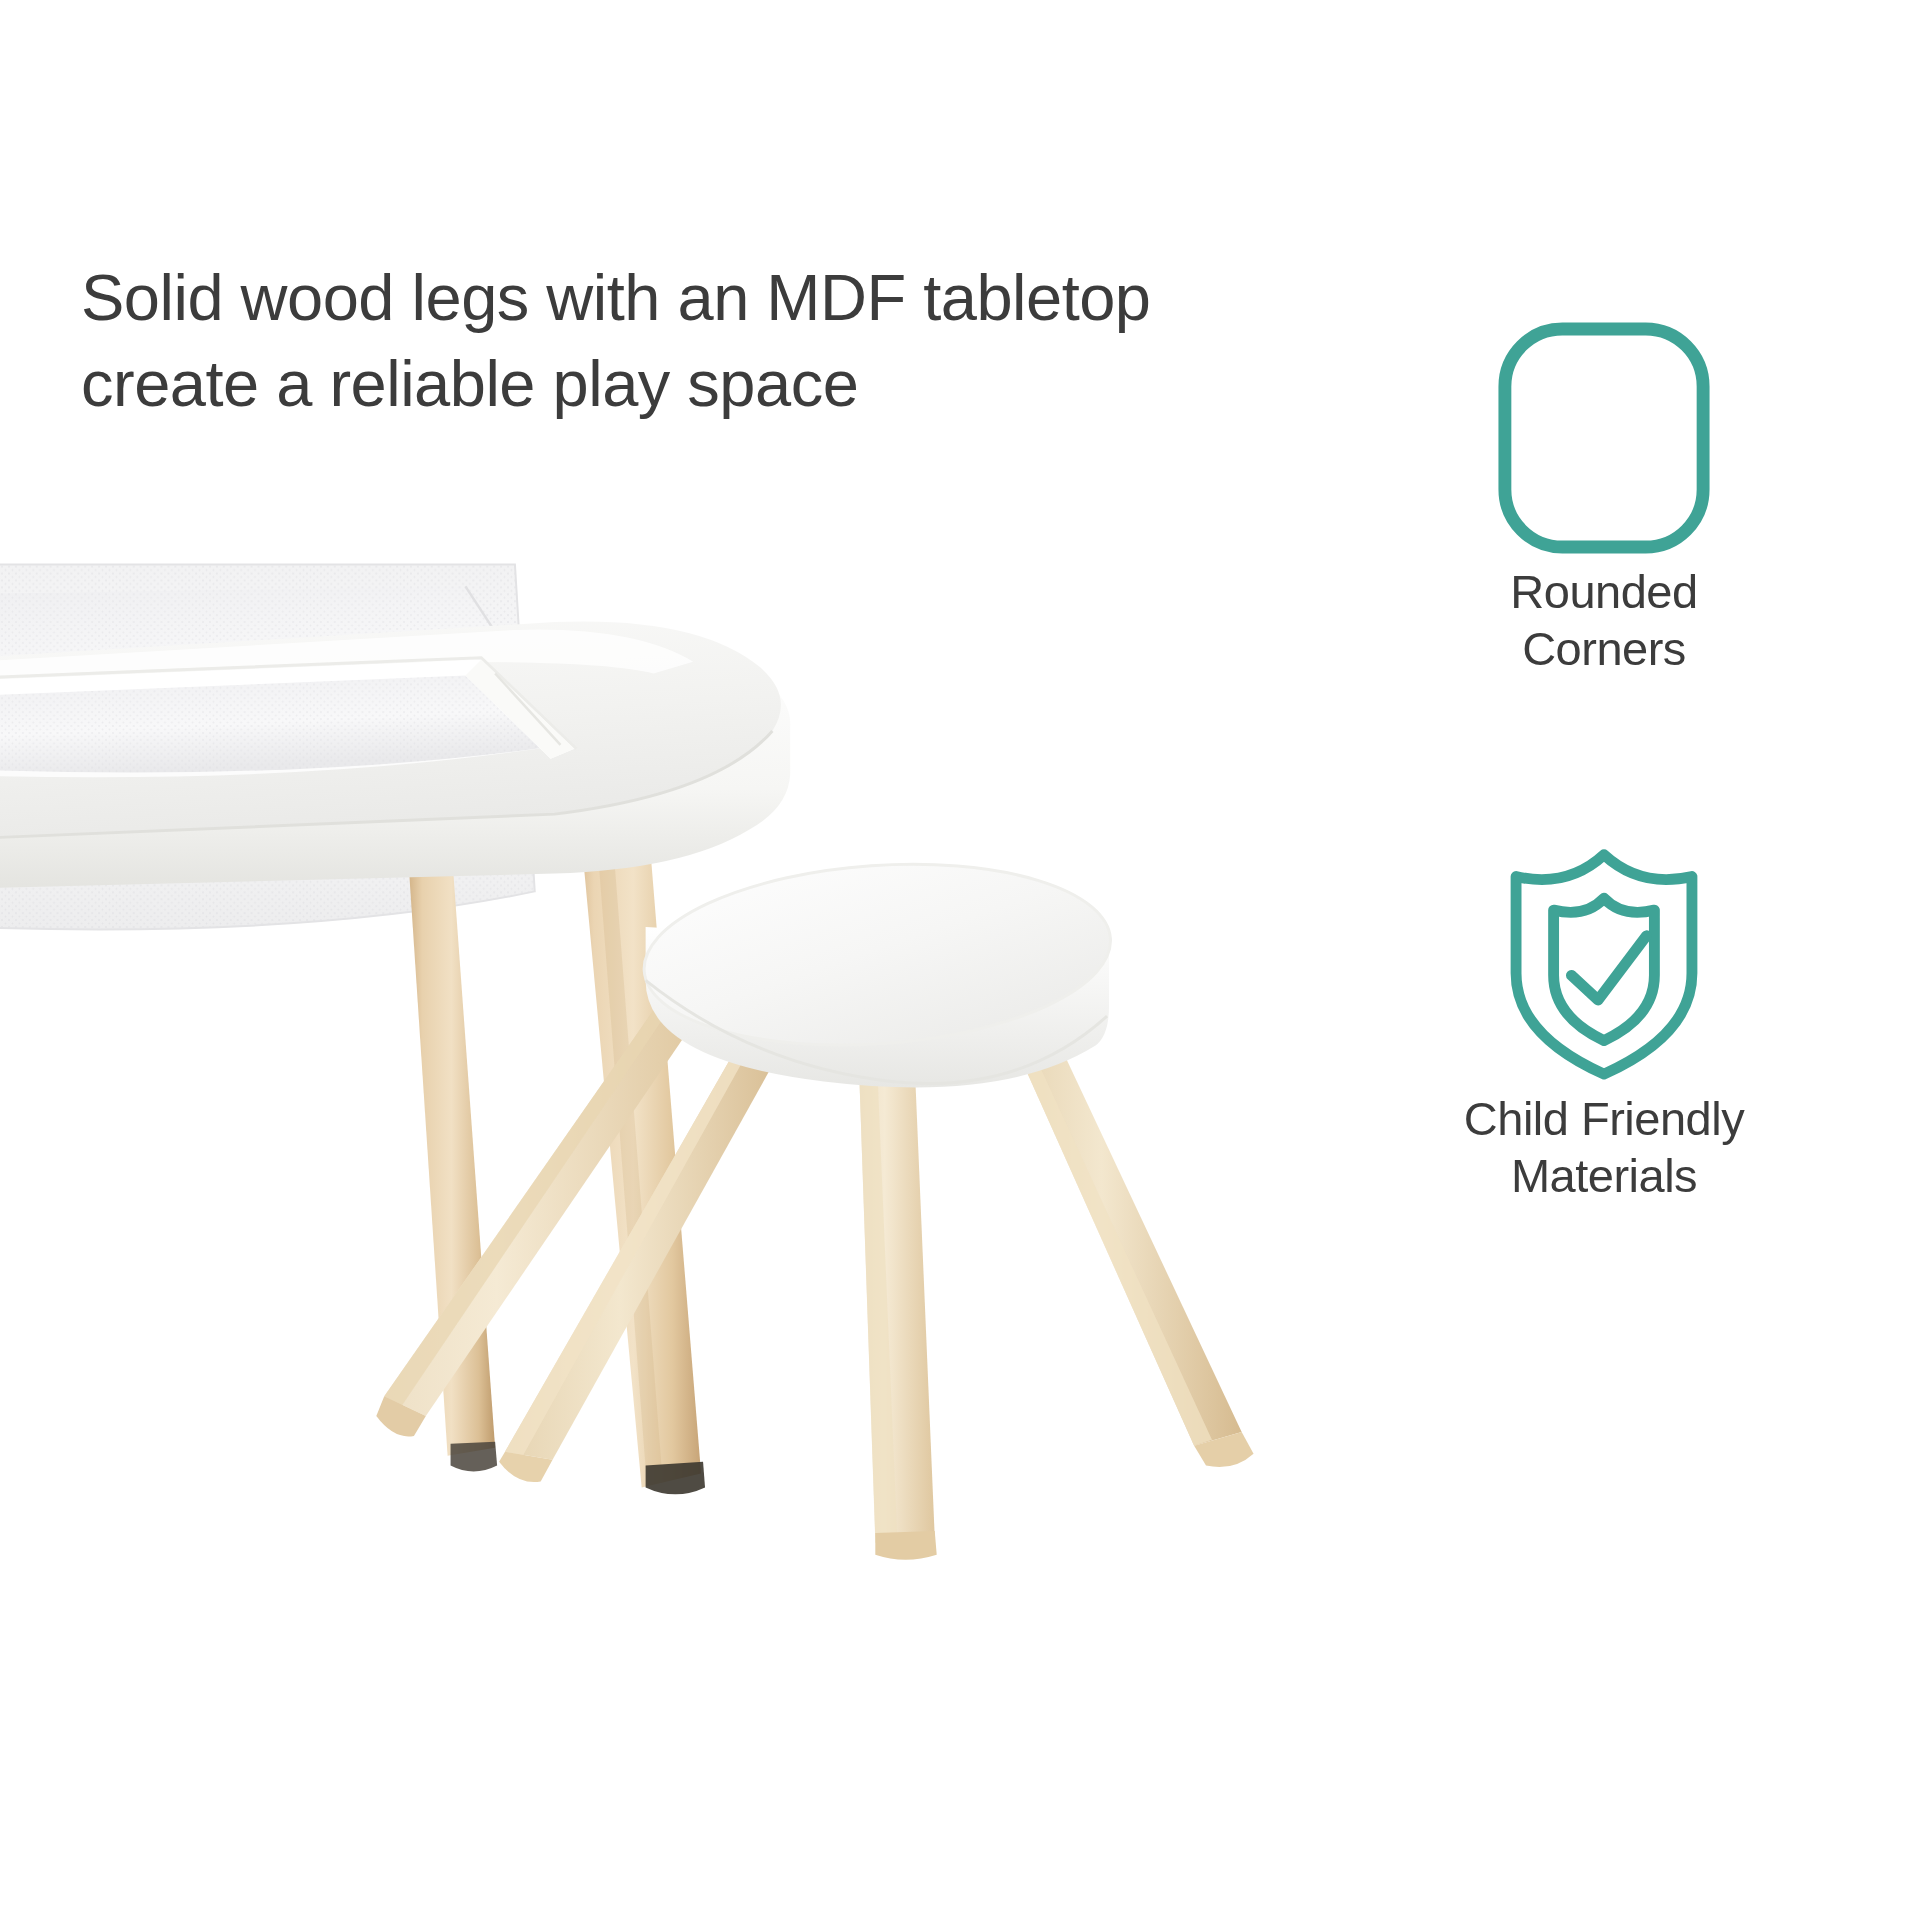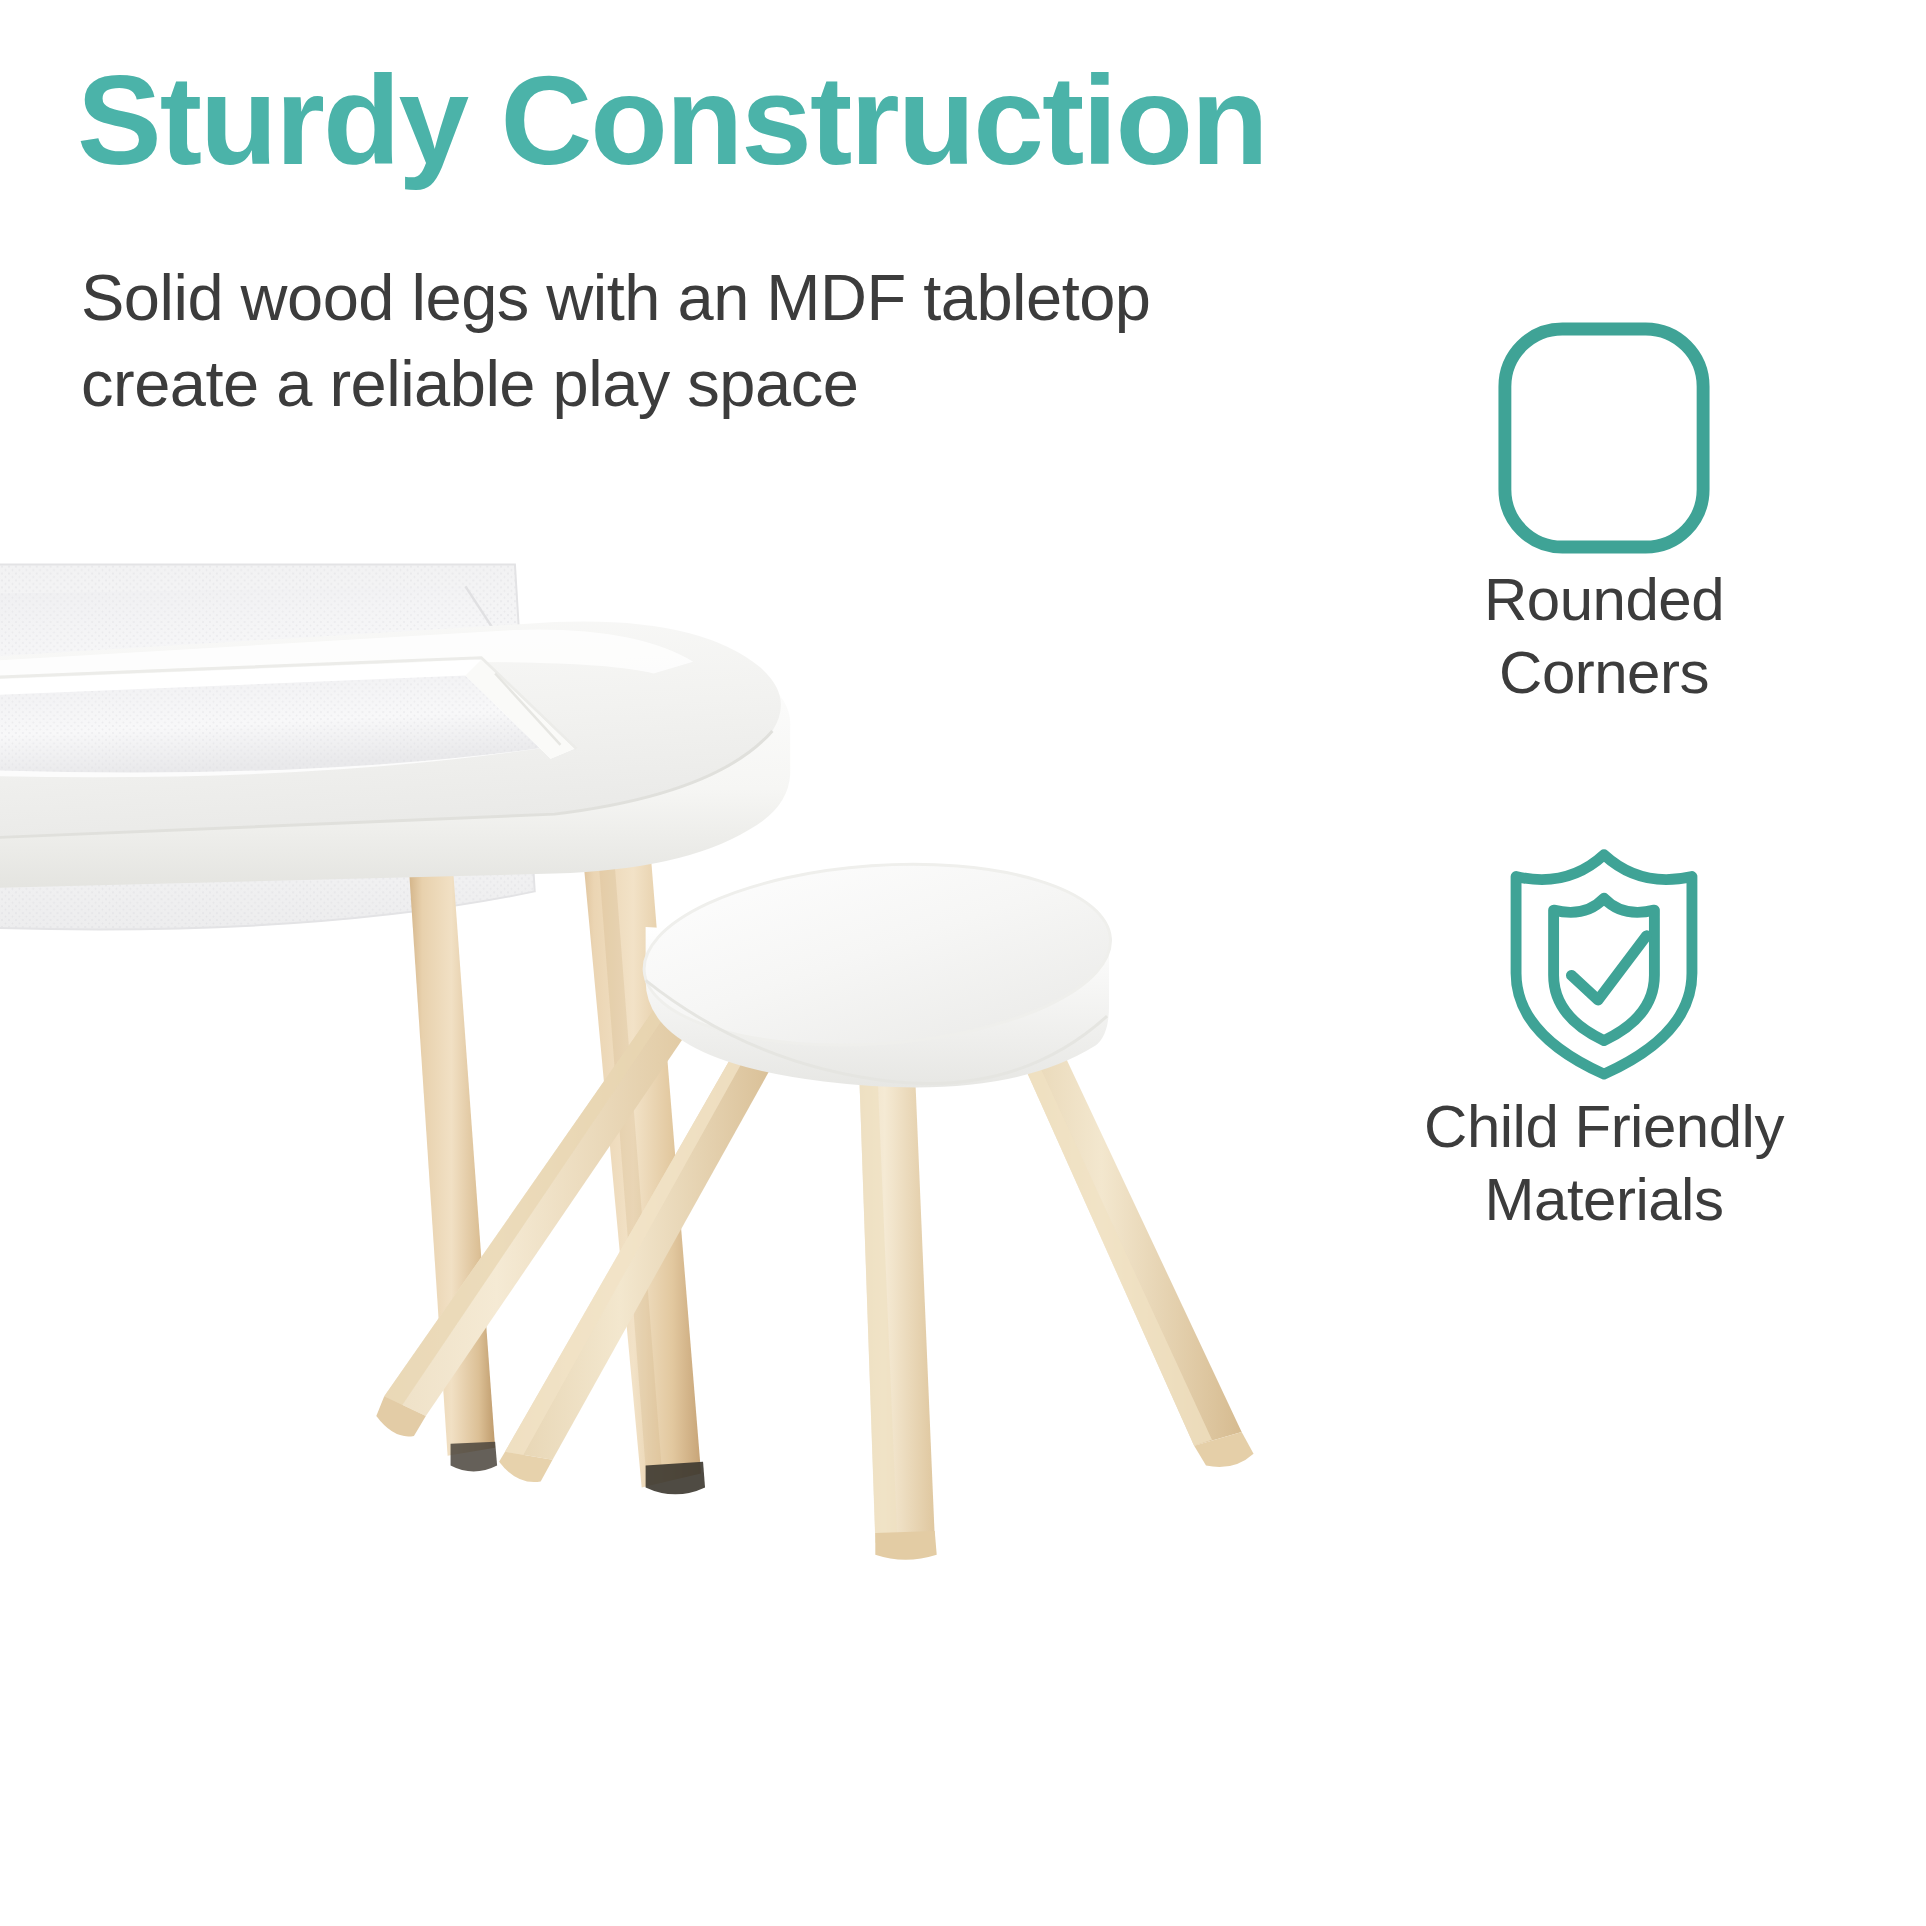--- a/index.html
+++ b/index.html
@@ -27,38 +27,37 @@
     color:#3C3C3C;
     line-height:1.32;
     letter-spacing:-0.5px;
     max-width:1168px;
   }
 
   
   .feature{position:absolute;text-align:center;}
   .feature .fi{display:block;margin:0 auto;}
   .feature .flabel{
-    font-size:60px;color:#3C3C3C;line-height:1.22;
+    font-size:47px;color:#3C3C3C;line-height:1.22;
     letter-spacing:-0.5px;font-weight:400;white-space:pre-line;
   }
   #feature-rounded{left:1317px;top:317px;width:574px;}
   #feature-rounded .flabel{margin-top:24px;}
   #feature-child{left:1317px;top:837px;width:574px;}
   #feature-child .flabel{margin-top:22px;}
 
   
   .photo{position:absolute;left:0;top:426px;width:1317px;height:1501px;overflow:hidden;}
   .photo svg{display:block;}
 </style>
 </head>
 <body>
 
 <div class="stage">
 
-  <div class="headline">Sturdy Construction</div>
 
   <div class="subhead">Solid wood legs with an MDF tabletop create a reliable play space</div>
 
   <div class="photo">
     <svg width="1317" height="1501" viewBox="0 0 1330 1516" xmlns="http://www.w3.org/2000/svg">
       <defs>
         <linearGradient id="gTopFace" x1="0" y1="0" x2="0.25" y2="1">
           <stop offset="0%" stop-color="#FAFAF9"></stop>
           <stop offset="55%" stop-color="#F2F2F0"></stop>
           <stop offset="100%" stop-color="#EAEAE8"></stop>

